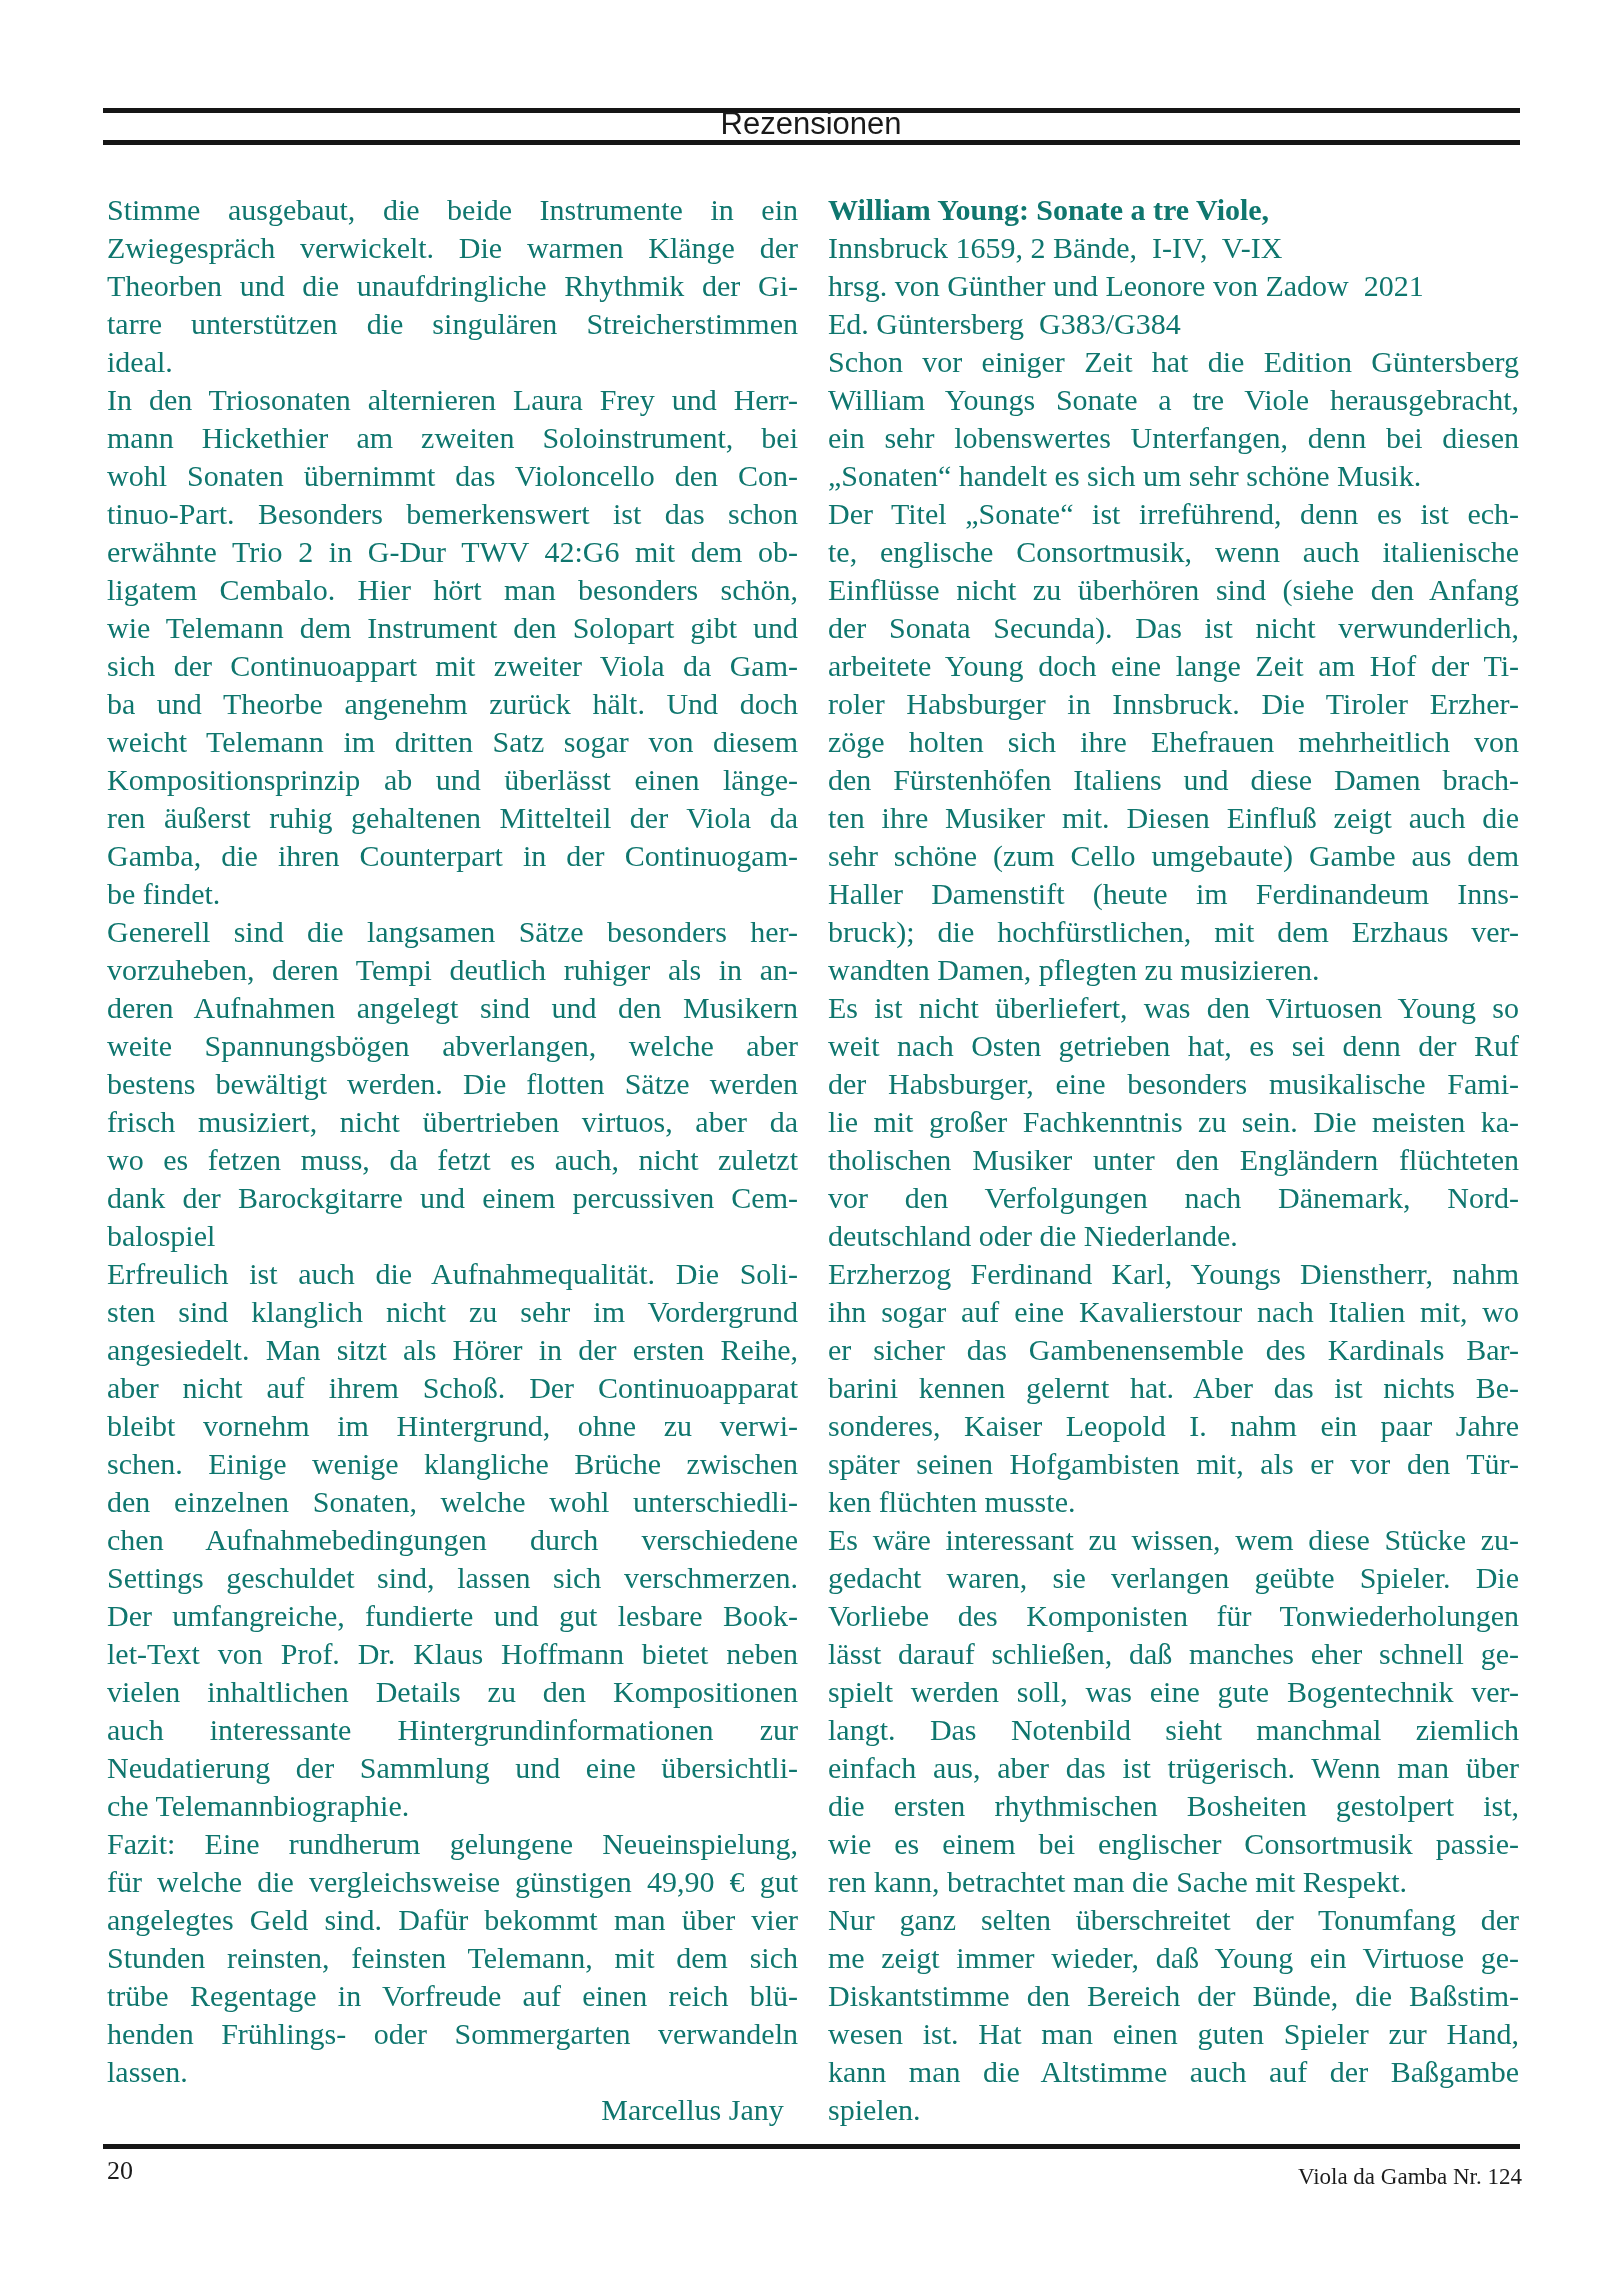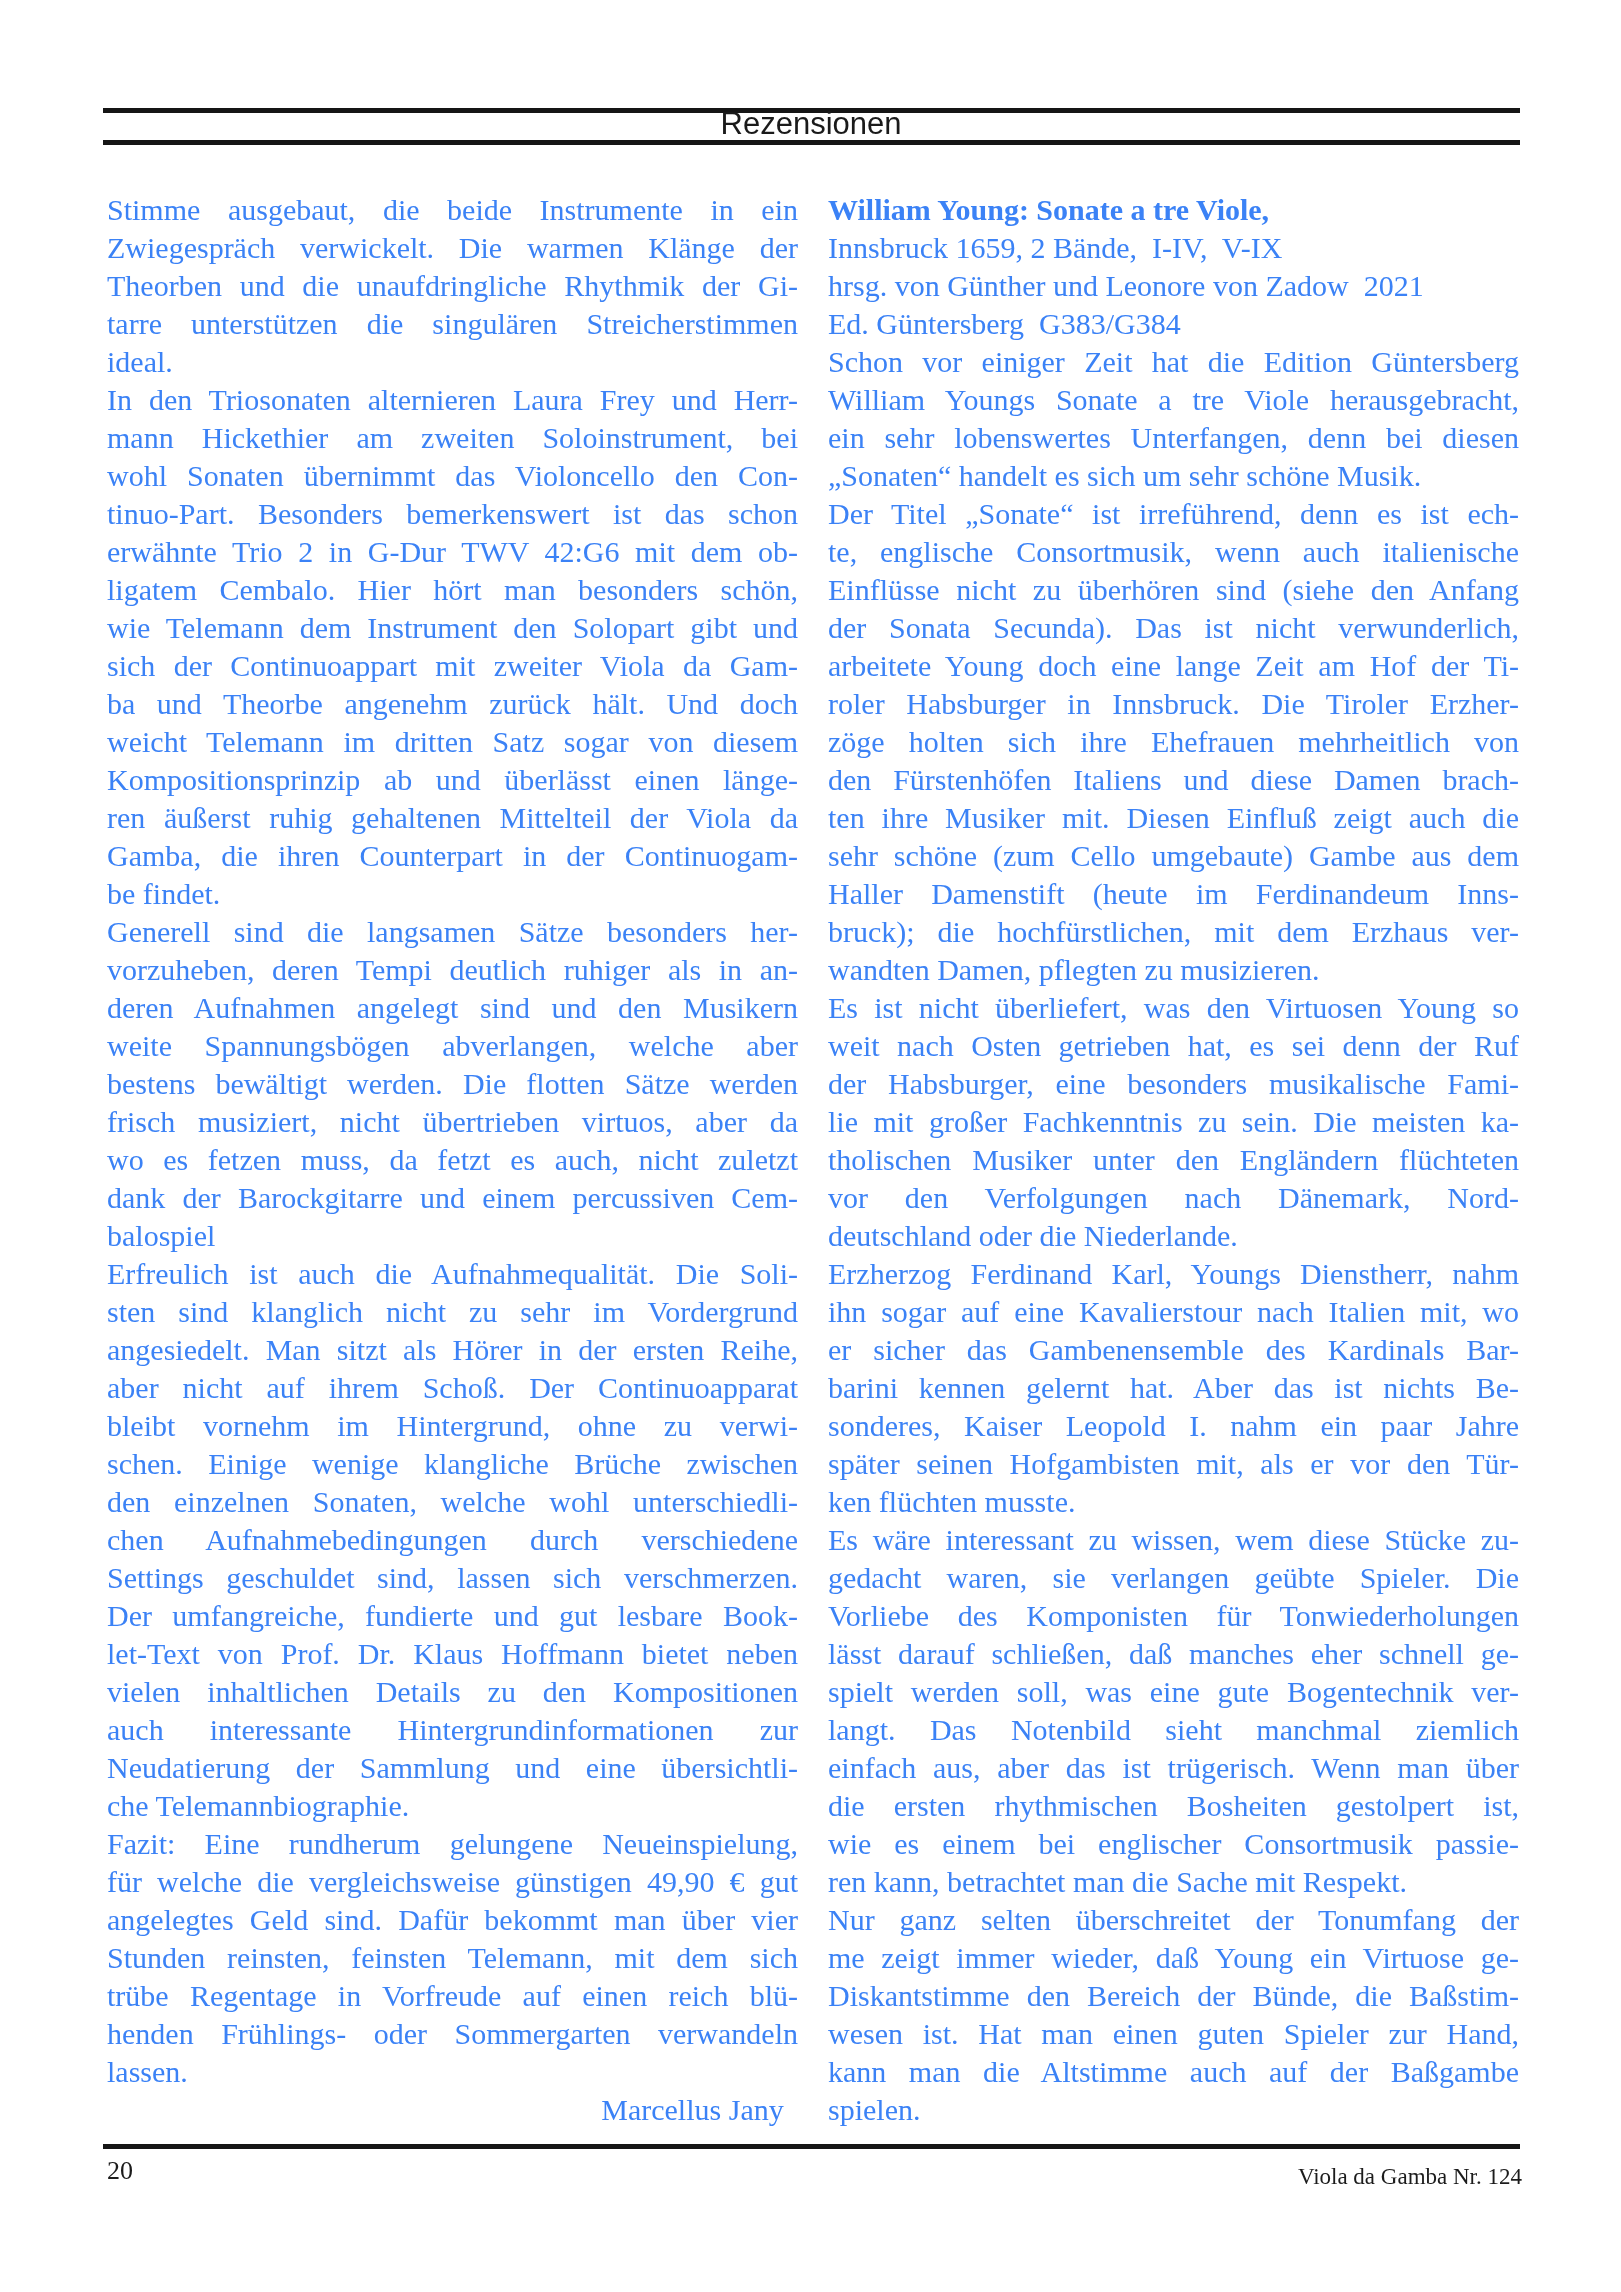--- a/index.html
+++ b/index.html
@@ -28,21 +28,21 @@
     width: 1622px;
     text-align: center;
     font-family: "Liberation Sans", sans-serif;
     font-size: 31px; line-height: 34px;
     color: #1a1a1a;
   }
   .col {
     position: absolute; top: 191px;
     width: 691px;
     font-size: 30px; line-height: 38px;
-    color: #3b82f6;
+    color: #0f766e;
   }
   #col-left  { left: 107px; }
   #col-right { left: 828px; }
   .para { margin: 0; }
   .jl {  
     text-align: justify;
     text-align-last: justify;
     -moz-text-align-last: justify;
     white-space: normal;
   }

